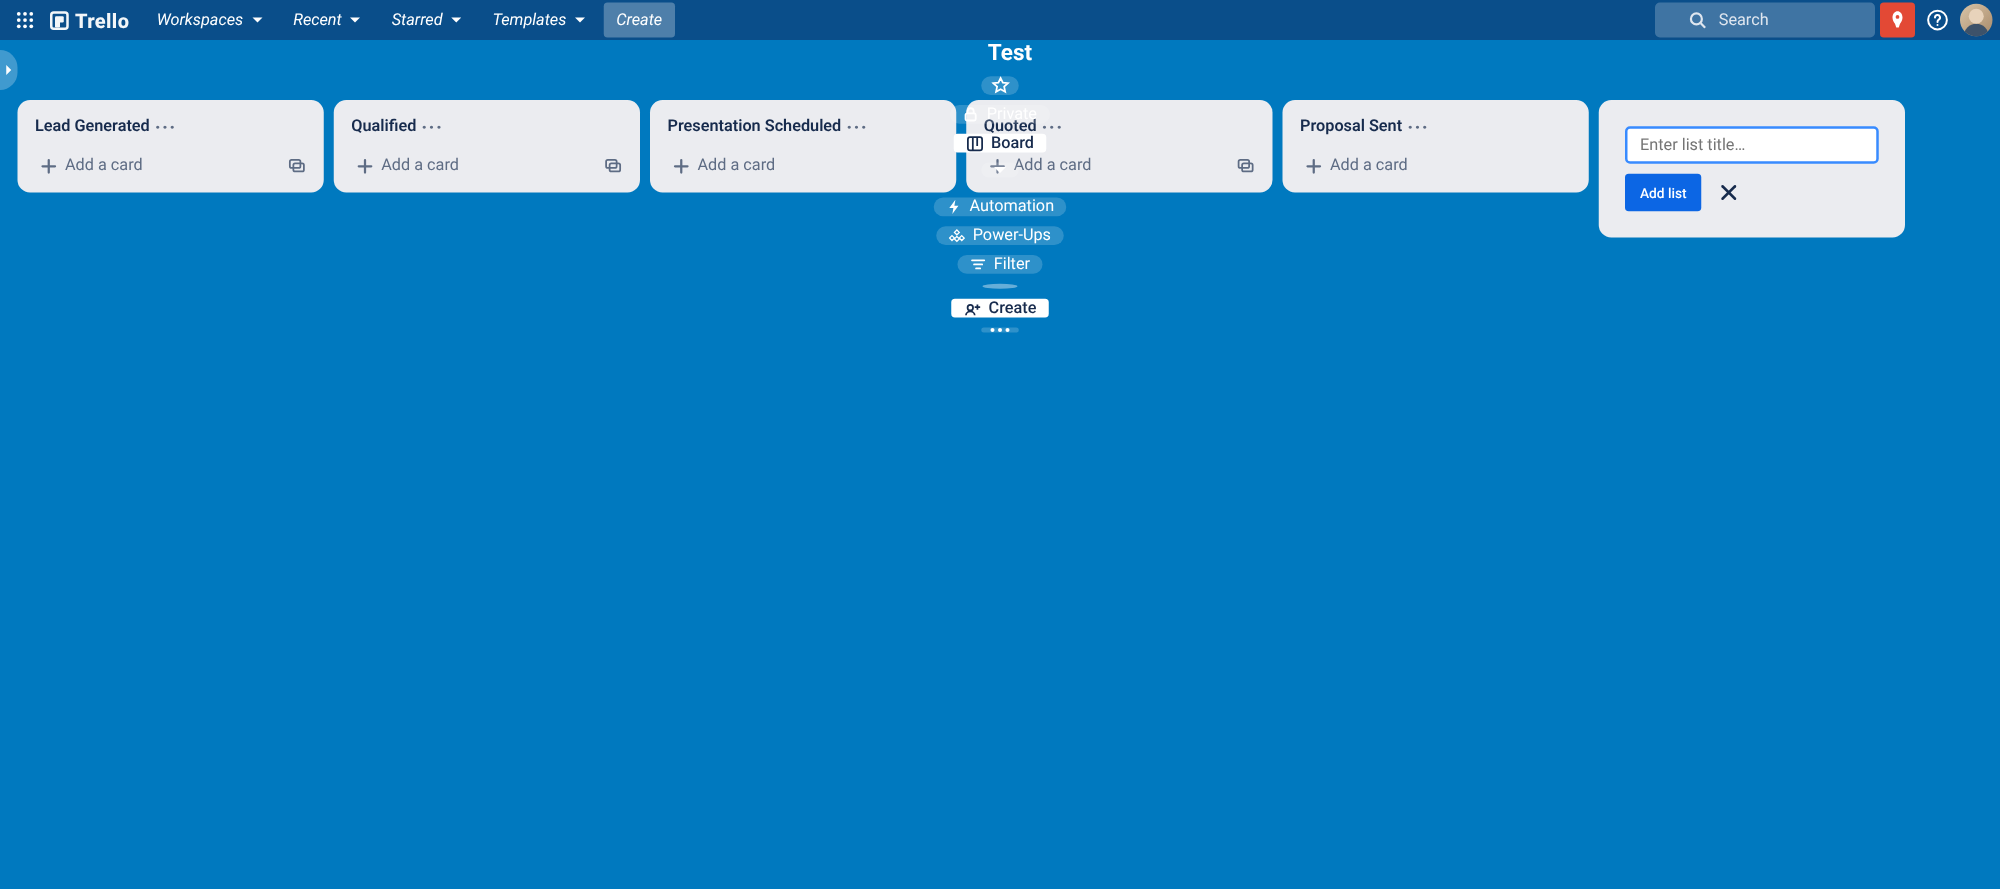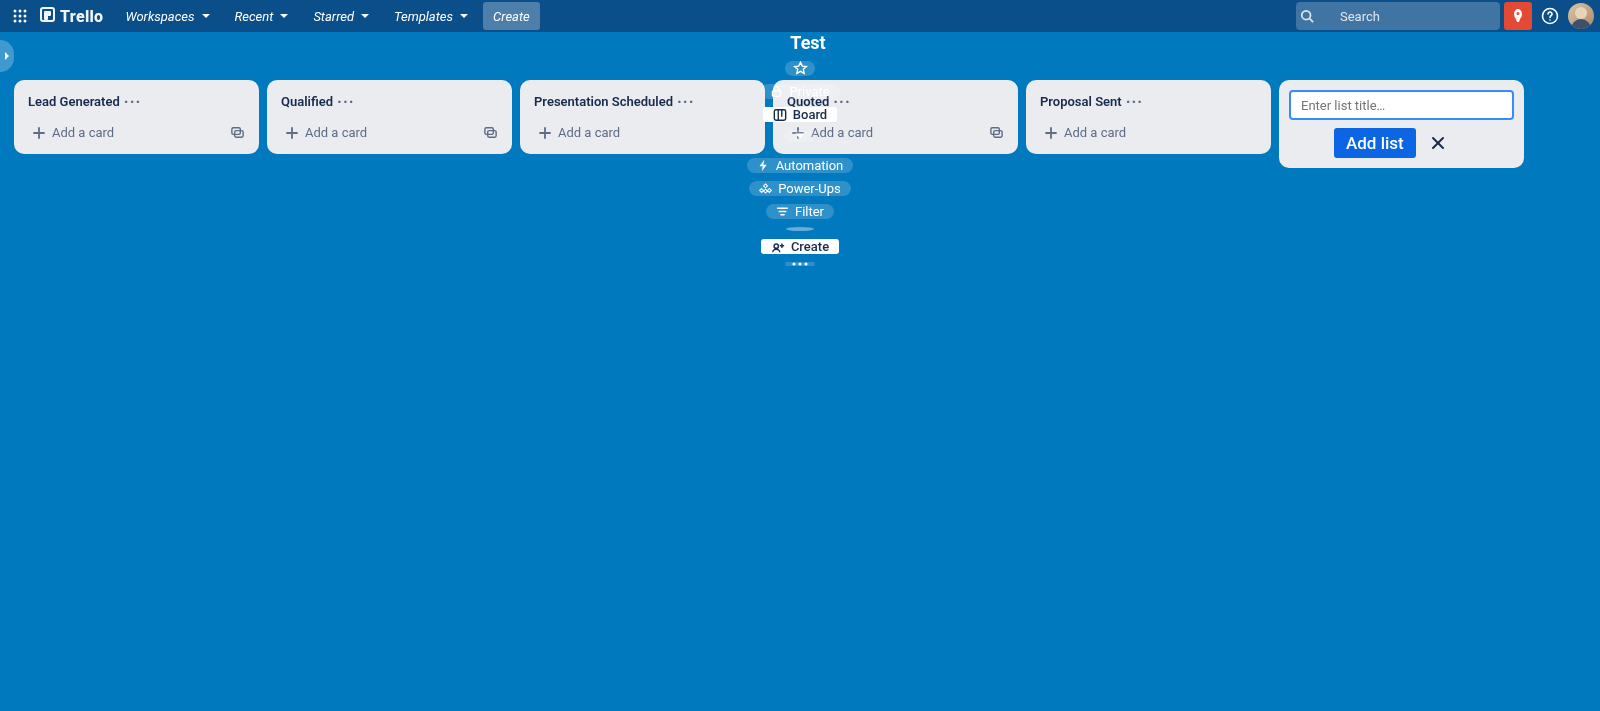--- a/index.html
+++ b/index.html
@@ -13,31 +13,31 @@
     --white:#ffffff;
     --primary:#0c66e4;
     --rocket:#e34935;
   }
   *{box-sizing:border-box;font-family:-apple-system,BlinkMacSystemFont,"Segoe UI",Roboto,Helvetica,Arial,sans-serif;}
   body{margin:0;width:1600px;height:711px;overflow:hidden;background:var(--board-bg);}
 
   
   .top-nav{height:32px;background:var(--header-bg);display:flex;align-items:center;padding:0 6px;gap:4px;color:var(--white);}
   .icon-btn{display:inline-flex;align-items:center;justify-content:center;width:28px;height:28px;border-radius:3px;color:var(--white);}
-  .brand{display:flex;align-items:flex-start;gap:5px;font-weight:800;font-size:16px;letter-spacing:.3px;padding:0 8px 0 2px;opacity:.95;}
+  .brand{display:flex;align-items:center;gap:5px;font-weight:800;font-size:16px;letter-spacing:.3px;padding:0 8px 0 2px;opacity:.95;}
   .brand-mark{width:15px;height:15px;border:2px solid var(--white);border-radius:3px;position:relative;}
   .brand-mark::before,.brand-mark::after{content:"";position:absolute;background:var(--white);width:4px;border-radius:1px;}
   .brand-mark::before{left:2px;top:2px;height:9px;}
   .brand-mark::after{right:2px;top:2px;height:5px;}
   .nav-btn{display:inline-flex;align-items:center;gap:6px;height:28px;padding:0 10px;border-radius:3px;font-size:13px;color:var(--white);cursor:pointer;font-style:italic;}
   .create-btn{background:var(--toolbar-overlay-strong);}
   .chev{width:10px;height:10px;display:inline-block;}
   .chev svg{width:10px;height:10px;fill:currentColor;}
   .spacer{flex:1;}
-  .search{display:flex;align-items:center;gap:24px;height:28px;width:204px;padding:0 4px;border-radius:4px;background:rgba(255,255,255,0.22);color:#dfe6ef;font-size:13px;}
+  .search{display:flex;align-items:center;gap:8px;height:28px;width:176px;padding:0 27px;border-radius:4px;background:rgba(255,255,255,0.22);color:#dfe6ef;font-size:13px;}
   .search input{background:transparent;border:none;outline:none;color:var(--white);width:100%;font-size:13px;}
   .search input::placeholder{color:#dfe6ef;}
   .rocket{background:var(--rocket);border-radius:3px;width:28px;height:28px;display:flex;align-items:center;justify-content:center;}
   .avatar{width:26px;height:26px;border-radius:50%;background:linear-gradient(135deg,#d9c5a8,#a88a6a);position:relative;overflow:hidden;}
   .avatar::after{content:"";position:absolute;left:7px;top:4px;width:12px;height:12px;border-radius:50%;background:#e8d3bb;}
   .avatar .torso{position:absolute;left:3px;bottom:-4px;width:20px;height:14px;border-radius:10px 10px 0 0;background:#3d526a;}
 
   
   .board-header{height:48px;display:flex;align-items:center;padding:0 14px;gap:8px;color:var(--white);position:relative;flex-direction:column;}
   .sidebar-open{position:absolute;left:0;top:8px;width:14px;height:32px;border-radius:0 14px 14px 0;background:rgba(255,255,255,0.25);display:flex;align-items:center;justify-content:center;}
@@ -55,24 +55,24 @@
   .canvas{display:flex;align-items:flex-start;gap:8px;padding:0 14px 14px 14px;height:calc(711px - 32px - 48px);overflow-x:auto;}
   .list{width:245px;min-width:245px;background:var(--list-bg);border-radius:10px;padding:8px;display:flex;flex-direction:column;gap:6px;}
   .list-header{display:flex;align-items:center;padding:2px 4px 0 6px;}
   .list-title{font-size:13px;font-weight:600;color:var(--text);}
   .list-menu{color:var(--muted);cursor:pointer;padding:2px 4px;border-radius:3px;font-weight:700;letter-spacing:1px;}
   .list-footer{display:flex;align-items:center;justify-content:space-between;padding:2px 2px 2px 4px;gap:44px;}
   .add-card{display:inline-flex;align-items:center;gap:6px;color:var(--muted);font-size:13px;padding:4px 6px;border-radius:6px;cursor:pointer;flex:1;}
   .template-icon{color:var(--muted);padding:4px;border-radius:3px;cursor:pointer;}
 
   
-  .composer{width:245px;min-width:245px;background:var(--list-bg);border-radius:10px;padding:10px;display:flex;flex-direction:column;gap:8px;}
+  .composer{width:245px;min-width:245px;background:var(--list-bg);border-radius:10px;padding:21px;display:flex;flex-direction:column;gap:8px;}
   .composer input[type=text]{width:100%;height:30px;border:2px solid #388bff;border-radius:4px;padding:0 10px;font-size:13px;outline:none;color:var(--text);background:var(--white);}
   .composer-row{display:flex;align-items:center;gap:10px;}
-  .primary-btn{background:var(--primary);color:var(--white);border:none;border-radius:3px;height:30px;padding:0 12px;font-size:17px;font-weight:500;cursor:pointer;margin-left:45px;}
+  .primary-btn{background:var(--primary);color:var(--white);border:none;border-radius:3px;height:30px;padding:0 12px;font-size:11px;font-weight:500;cursor:pointer;}
   .close-x{color:var(--text);cursor:pointer;padding:4px;}
 
   svg{display:block;}
 </style>
 </head>
 <body>
 
 <div class="top-nav">
   <div class="icon-btn">
     <svg width="16" height="16" viewBox="0 0 16 16" fill="currentColor">

